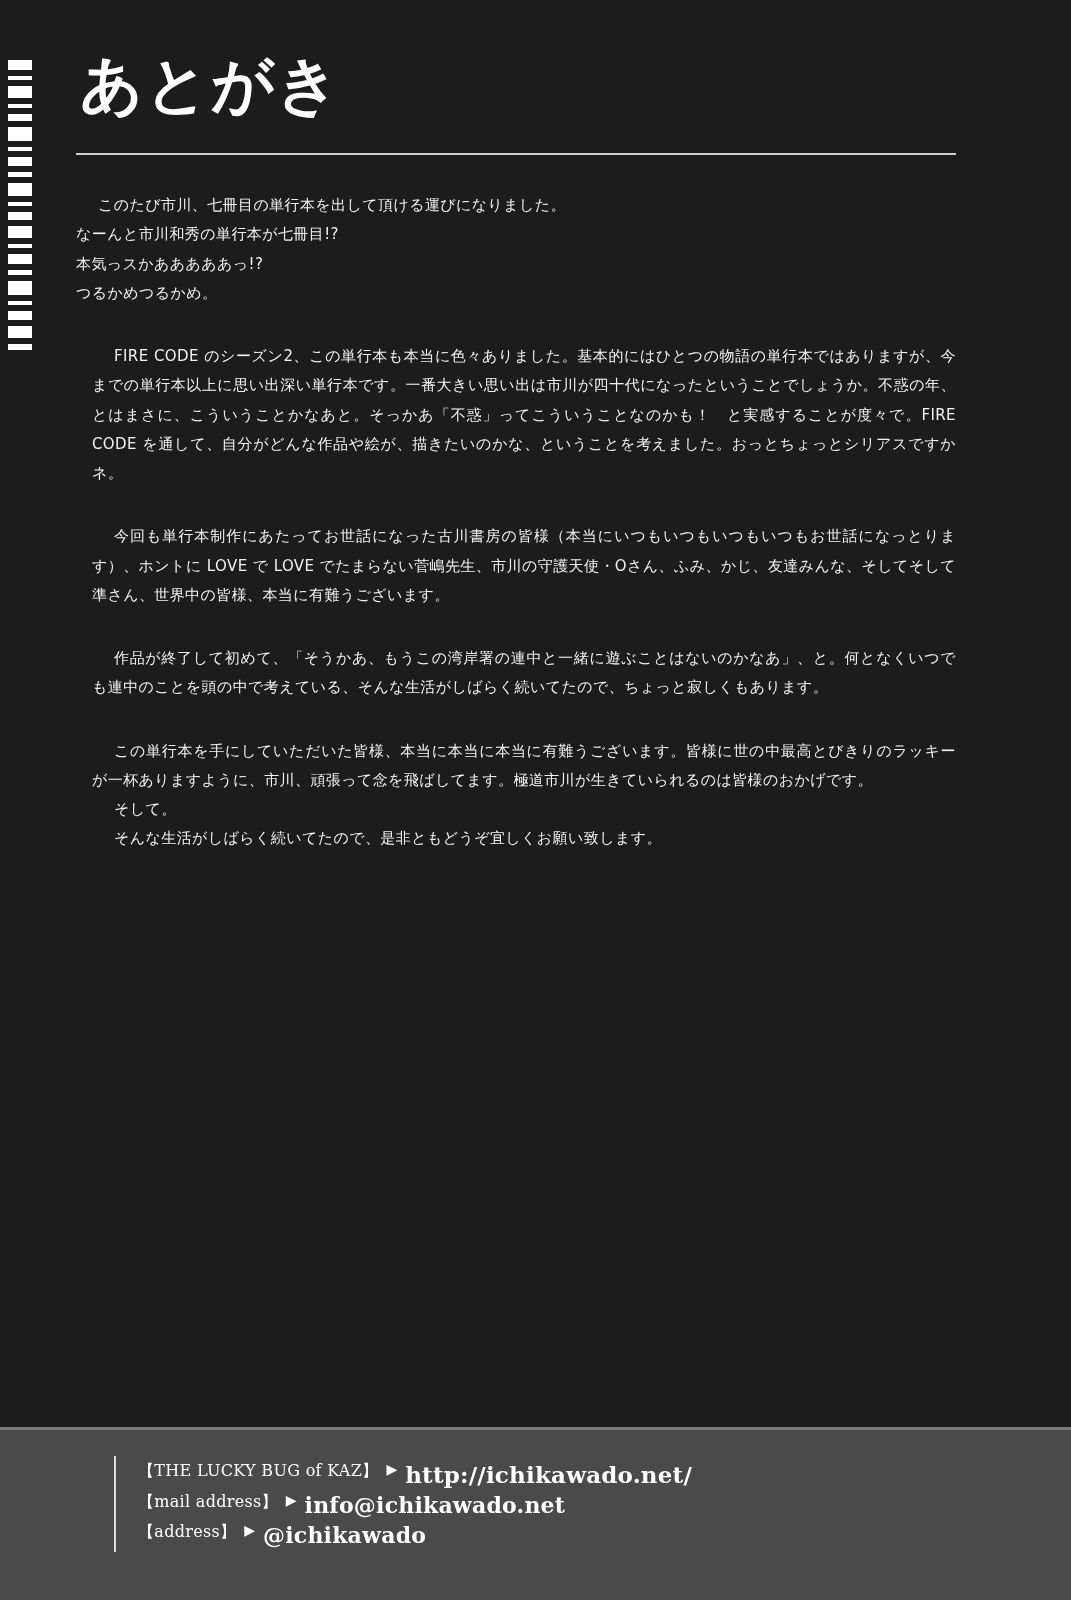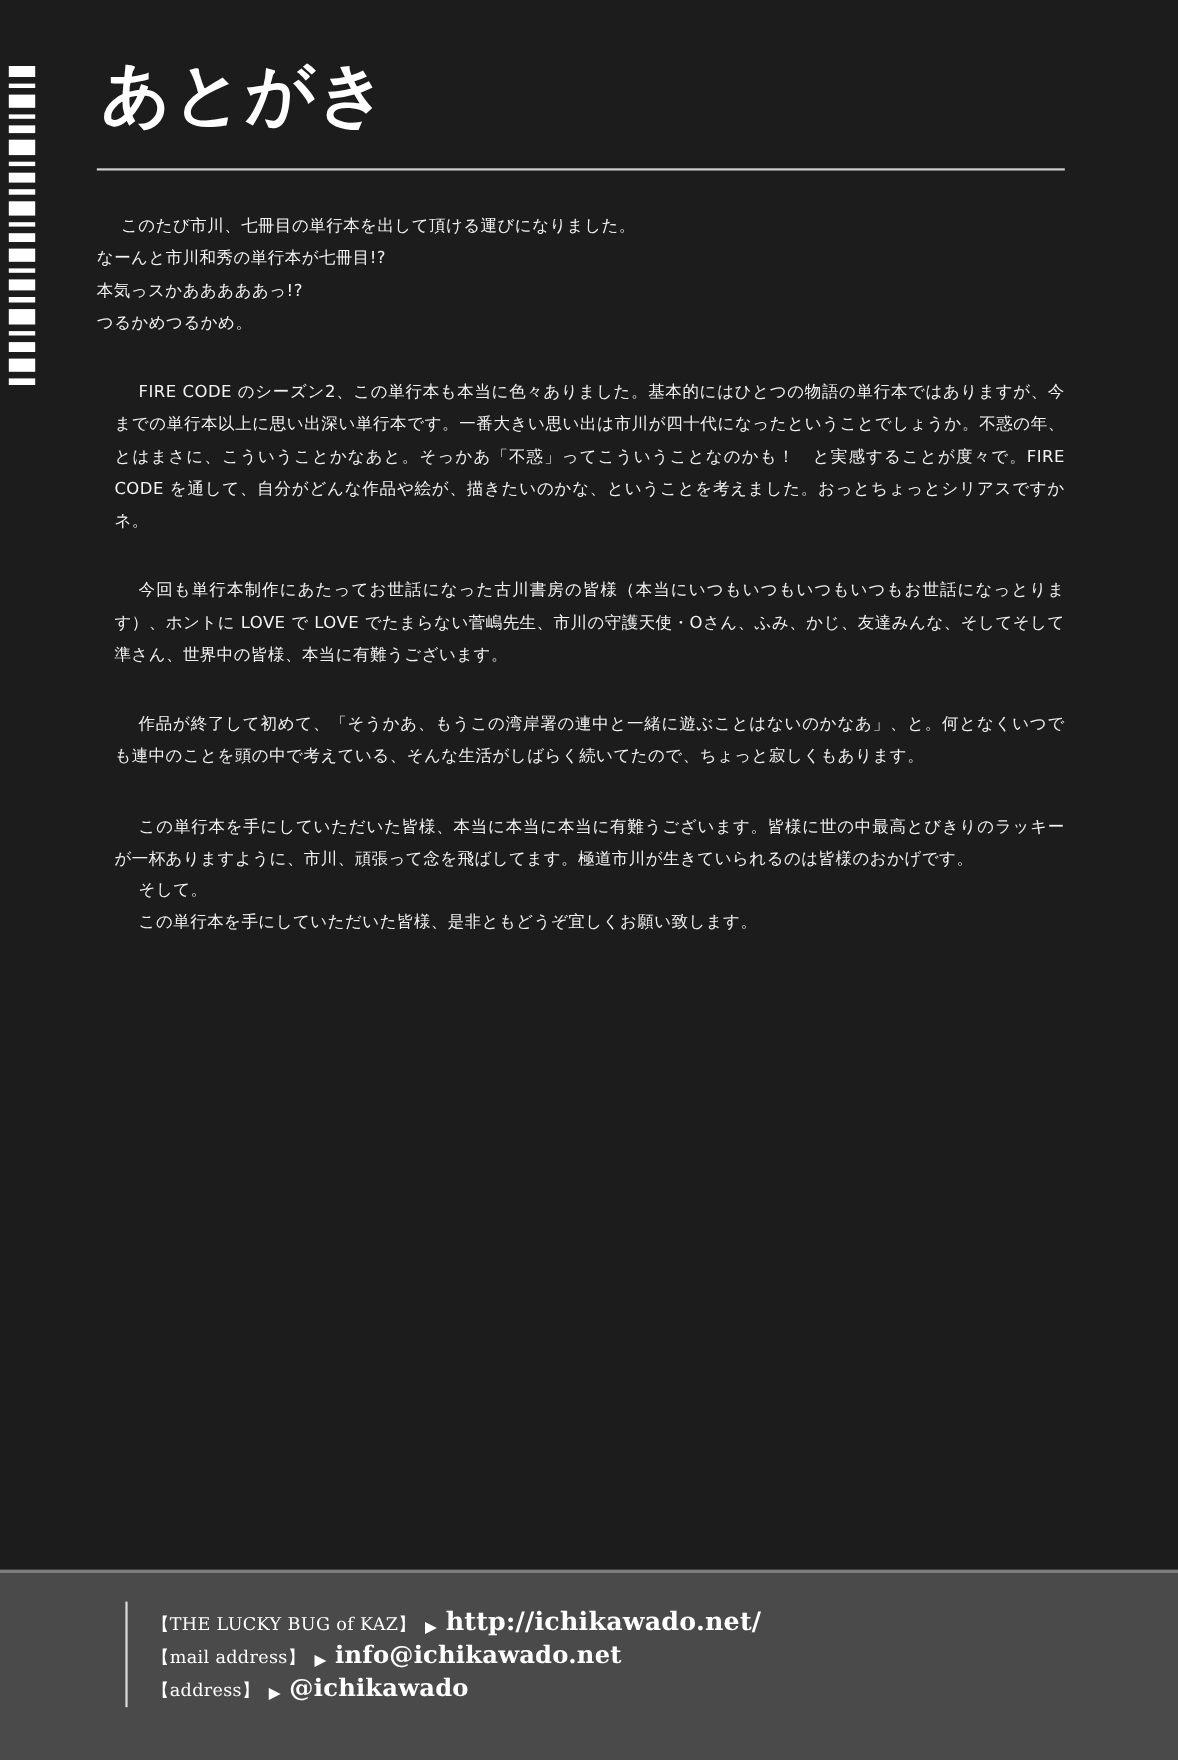--- a/index.html
+++ b/index.html
@@ -26,21 +26,21 @@
   }
   .barcode i {
     display: block;
     position: absolute;
     left: 0;
     width: 24px;
     background: #ffffff;
   }
   .content {
     position: absolute;
-    left: 88px;
+    left: 76px;
     top: 52px;
     width: 900px;
   }
   .title {
     font-size: 62px;
     line-height: 1.05;
     font-weight: 700;
     letter-spacing: 2px;
     margin: 0 0 0 4px;
     color: #ffffff;
@@ -102,21 +102,21 @@
     margin: 0 22px 0 26px;
   }
   .contact {
     display: flex;
     flex-direction: column;
     justify-content: center;
     gap: 4px;
   }
   .contact-row {
     display: flex;
-    align-items: flex-end;
+    align-items: flex-start;
     font-family: "DejaVu Serif", "Liberation Serif", serif;
     font-size: 19px;
     white-space: nowrap;
     color: #ffffff;
   }
   .contact-label {
     font-size: 16px;
     letter-spacing: 0.3px;
   }
   .arrow {
@@ -168,21 +168,21 @@
     <div class="body">
       <p class="para" style="white-space:pre-line;text-indent:22px">このたび市川、七冊目の単行本を出して頂ける運びになりました。
 なーんと市川和秀の単行本が七冊目!?
 本気っスかあああああっ!?
 つるかめつるかめ。</p>
       <p class="para indent">FIRE CODE のシーズン2、この単行本も本当に色々ありました。基本的にはひとつの物語の単行本ではありますが、今までの単行本以上に思い出深い単行本です。一番大きい思い出は市川が四十代になったということでしょうか。不惑の年、とはまさに、こういうことかなあと。そっかあ「不惑」ってこういうことなのかも！　と実感することが度々で。FIRE CODE を通して、自分がどんな作品や絵が、描きたいのかな、ということを考えました。おっとちょっとシリアスですかネ。</p>
       <p class="para indent">今回も単行本制作にあたってお世話になった古川書房の皆様（本当にいつもいつもいつもいつもお世話になっとります）、ホントに LOVE で LOVE でたまらない菅嶋先生、市川の守護天使・Oさん、ふみ、かじ、友達みんな、そしてそして準さん、世界中の皆様、本当に有難うございます。</p>
       <p class="para indent">作品が終了して初めて、「そうかあ、もうこの湾岸署の連中と一緒に遊ぶことはないのかなあ」、と。何となくいつでも連中のことを頭の中で考えている、そんな生活がしばらく続いてたので、ちょっと寂しくもあります。</p>
       <p class="para indent tight">この単行本を手にしていただいた皆様、本当に本当に本当に有難うございます。皆様に世の中最高とびきりのラッキーが一杯ありますように、市川、頑張って念を飛ばしてます。極道市川が生きていられるのは皆様のおかげです。</p>
       <p class="para indent tight">そして。</p>
-      <p class="para indent">この単行本を手にしていただいた皆様、是非ともどうぞ宜しくお願い致します。</p>
+      <p class="para indent">そんな生活がしばらく続いてたので、是非ともどうぞ宜しくお願い致します。</p>
     </div>
   </div>
 
   <div class="footer">
     <div class="footer-inner">
       <div class="divider"></div>
       <div class="contact">
 
         <div class="contact-row">
           <span class="contact-label">【THE LUCKY BUG of KAZ】</span>

